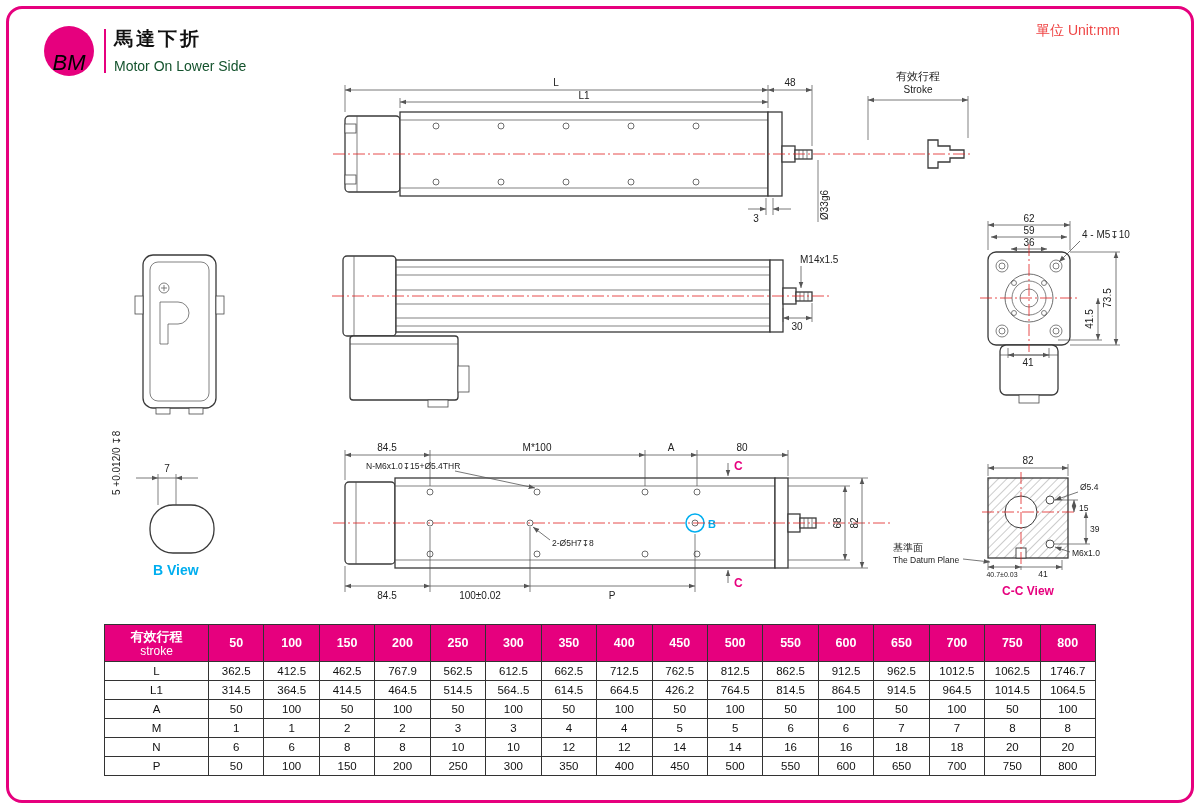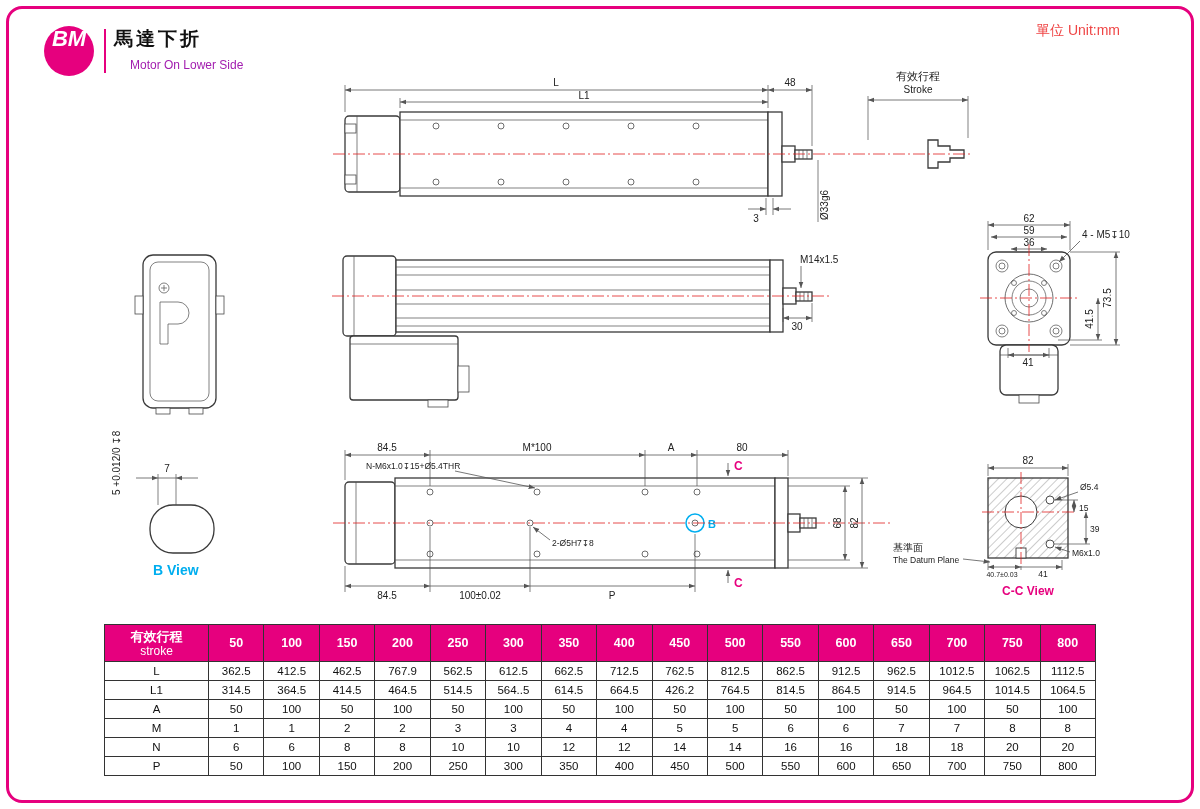--- a/index.html
+++ b/index.html
@@ -1,25 +1,25 @@
 <!DOCTYPE html>
 <html><head>
 <meta charset="utf-8">
 <style>
   *{margin:0;padding:0;box-sizing:border-box}
   html,body{width:1200px;height:809px;background:#fff;overflow:hidden;
     font-family:"Liberation Sans","DejaVu Sans",sans-serif;color:#111;position:relative}
   .frame{position:absolute;inset:6px;border:3px solid #e6007e;border-radius:16px;pointer-events:none}
   
   .logo{position:absolute;left:44px;top:26px;width:50px;height:50px;border-radius:50%;
-    background:#e6007e;color:#ffffff;display:flex;align-items:flex-start;justify-content:center;
-    font-weight:bold;font-style:italic;font-size:22px}
+    background:#e6007e;color:#000000;display:flex;align-items:flex-end;justify-content:center;
+    font-weight:normal;font-style:italic;font-size:22px}
   .vline{position:absolute;left:104px;top:29px;width:2px;height:44px;background:#e6007e}
   .title-zh{position:absolute;left:114px;top:26px;font-size:19px;font-weight:bold;letter-spacing:3px;color:#111}
-  .title-en{position:absolute;left:130px;top:58px;font-size:12px;color:#a21caf}
+  .title-en{position:absolute;left:114px;top:58px;font-size:14px;color:#14532d}
   .unit{position:absolute;left:1036px;top:22px;font-size:14px;color:#ef4444}
   
   svg.draw{position:absolute;left:0;top:0}
   .out{stroke:#3a3a3a;stroke-width:1.3;fill:#fff}
   .thin{stroke:#4a4a4a;stroke-width:0.7;fill:none}
   .fthin{stroke:#4a4a4a;stroke-width:0.8;fill:#fff}
   .dim{stroke:#555;stroke-width:0.8;fill:none}
   .cl{stroke:#e02020;stroke-width:0.8;fill:none;stroke-dasharray:12 3 2 3}
   text.d{font-size:10px;fill:#222;font-family:"Liberation Sans","DejaVu Sans",sans-serif}
   text.s{font-size:8.5px;fill:#222;font-family:"Liberation Sans","DejaVu Sans",sans-serif}
@@ -368,21 +368,21 @@
         <td>612.5</td>
         <td>662.5</td>
         <td>712.5</td>
         <td>762.5</td>
         <td>812.5</td>
         <td>862.5</td>
         <td>912.5</td>
         <td>962.5</td>
         <td>1012.5</td>
         <td>1062.5</td>
-        <td>1112.5</td>
+        <td>1746.7</td>
       </tr>
       <tr>
         <th>L1</th>
         <td>314.5</td>
         <td>364.5</td>
         <td>414.5</td>
         <td>464.5</td>
         <td>514.5</td>
         <td>564..5</td>
         <td>614.5</td>

